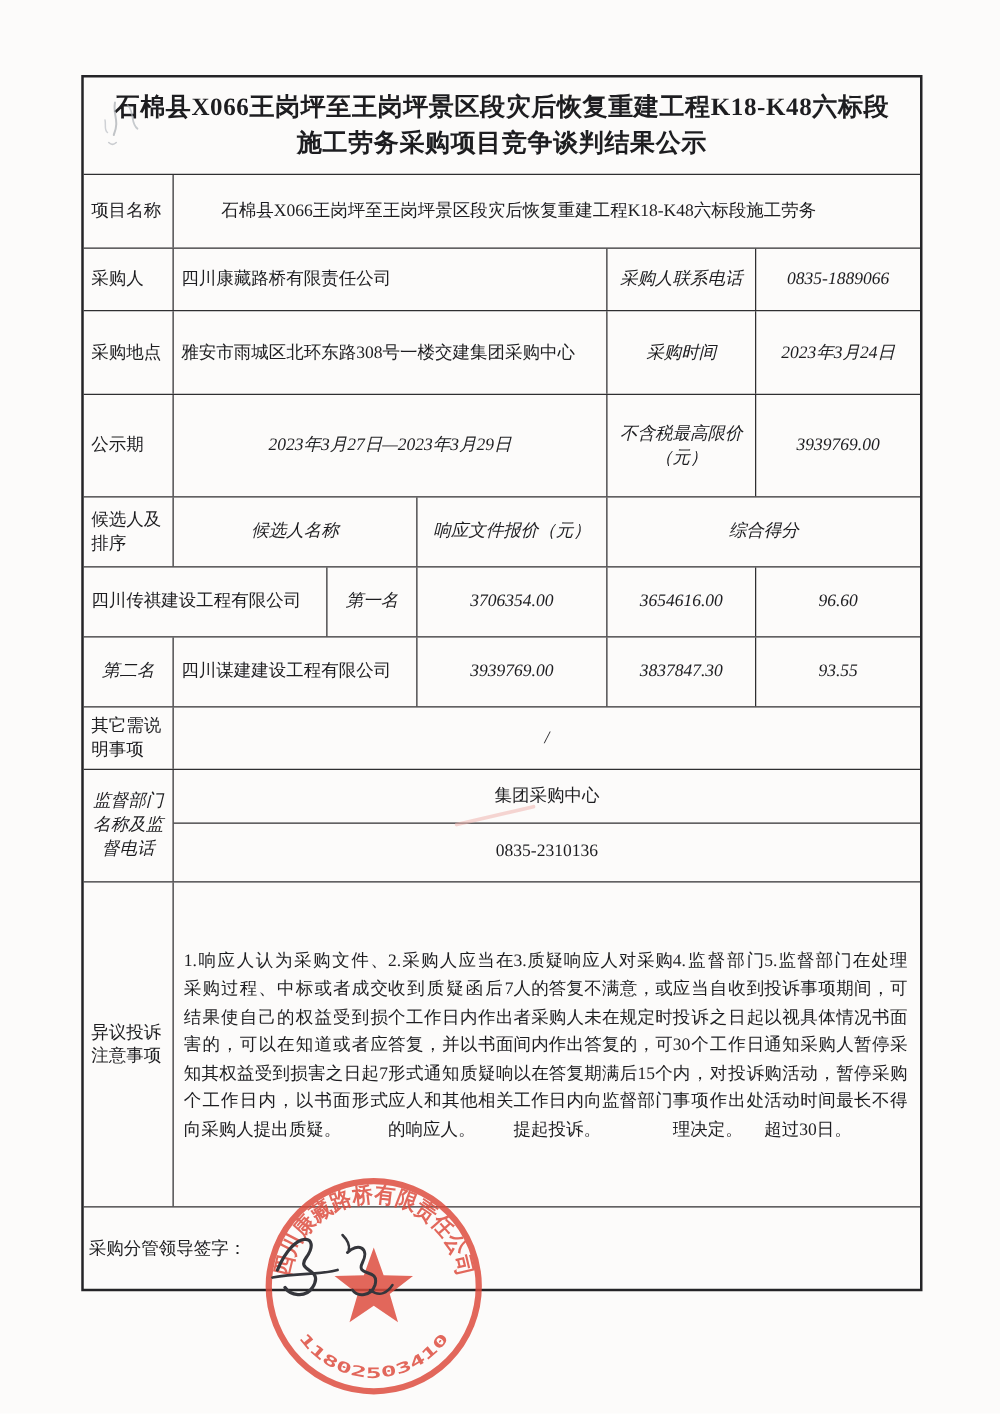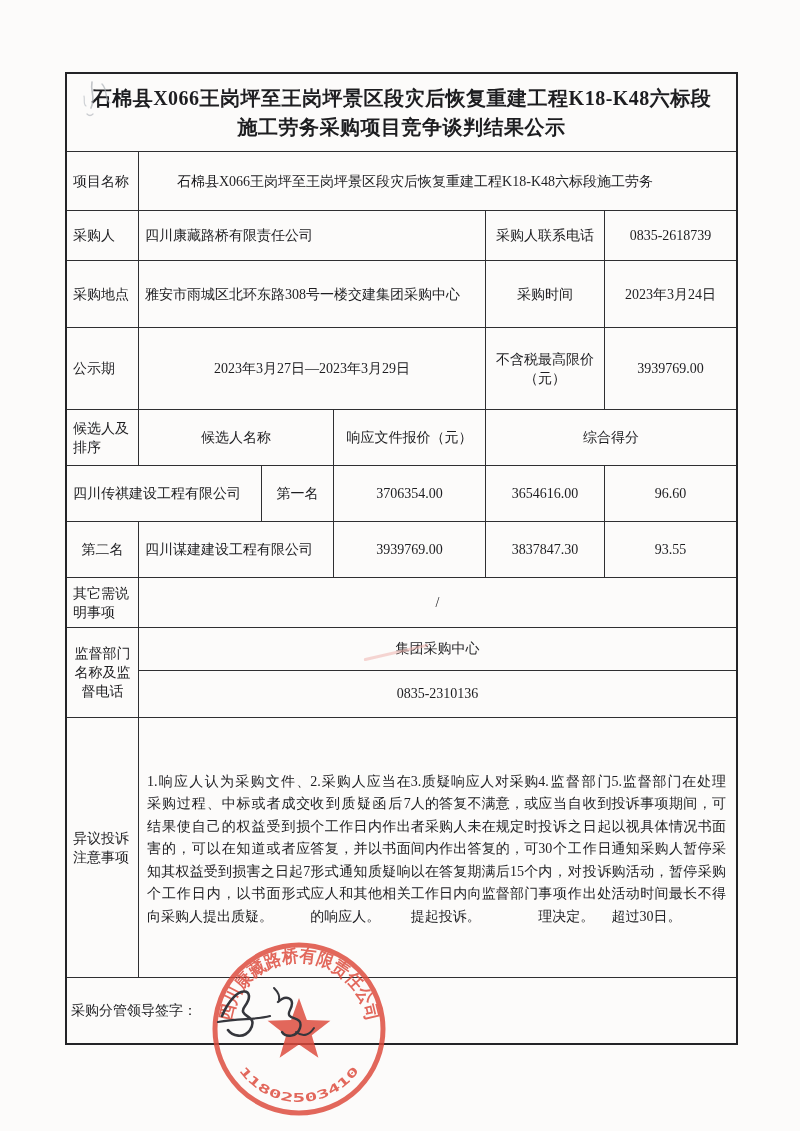--- a/index.html
+++ b/index.html
@@ -10,42 +10,42 @@
   body{background:#ffffff;}
   .page{
     position:relative;
     width:800px;height:1131px;
     background:#fcfbfa;
     font-family:"Liberation Serif","DejaVu Serif",serif;
     color:var(--ink);
     overflow:hidden;
   }
   .sheet{
-    position:absolute;left:65px;top:72px;width:673px;
+    position:absolute;left:65px;top:60px;width:673px;
     border:2px solid #242427;
     box-sizing:border-box;
     background:#fcfbfa;
   }
   .row{display:flex;box-sizing:border-box;border-bottom:1.5px solid var(--line);}
   .row:last-child{border-bottom:none;}
   .cell{
     box-sizing:border-box;
     border-right:1.5px solid var(--line);
     display:flex;align-items:center;
     font-size:14px;line-height:19px;
     padding:2px 6px;
     overflow:hidden;
   }
   .cell.last{border-right:none;flex:1;}
   .w-label{width:72px;flex:0 0 72px;}
   .w-c2{width:195px;flex:0 0 195px;}
   .w-main{width:347px;flex:0 0 347px;}
   .w-c3{width:152px;flex:0 0 152px;}
   .w-c4{width:119px;flex:0 0 119px;}
-  .center{justify-content:center;text-align:center;}
+  .center{justify-content:center;text-align:center;font-style:italic;}
   .h-title{height:78px;}
   .h-r1{height:59px;gap:32px;}
   .h-r2{height:50px;}
   .h-r3{height:67px;}
   .h-r4{height:82px;}
   .h-r5{height:56px;}
   .h-r6{height:56px;}
   .h-r7{height:56px;}
   .h-r8{height:50px;}
   .h-r9{height:90px;}
@@ -105,21 +105,21 @@
 
     <div class="row h-r1">
       <div class="cell w-label">项目名称</div>
       <div class="cell last">石棉县X066王岗坪至王岗坪景区段灾后恢复重建工程K18-K48六标段施工劳务</div>
     </div>
 
     <div class="row h-r2">
       <div class="cell w-label">采购人</div>
       <div class="cell w-main">四川康藏路桥有限责任公司</div>
       <div class="cell w-c4 center">采购人联系电话</div>
-      <div class="cell last center">0835-2618739</div>
+      <div class="cell last center">0835-1889066</div>
     </div>
 
     <div class="row h-r3">
       <div class="cell w-label">采购地点</div>
       <div class="cell w-main">雅安市雨城区北环东路308号一楼交建集团采购中心</div>
       <div class="cell w-c4 center">采购时间</div>
       <div class="cell last center">2023年3月24日</div>
     </div>
 
     <div class="row h-r4">

